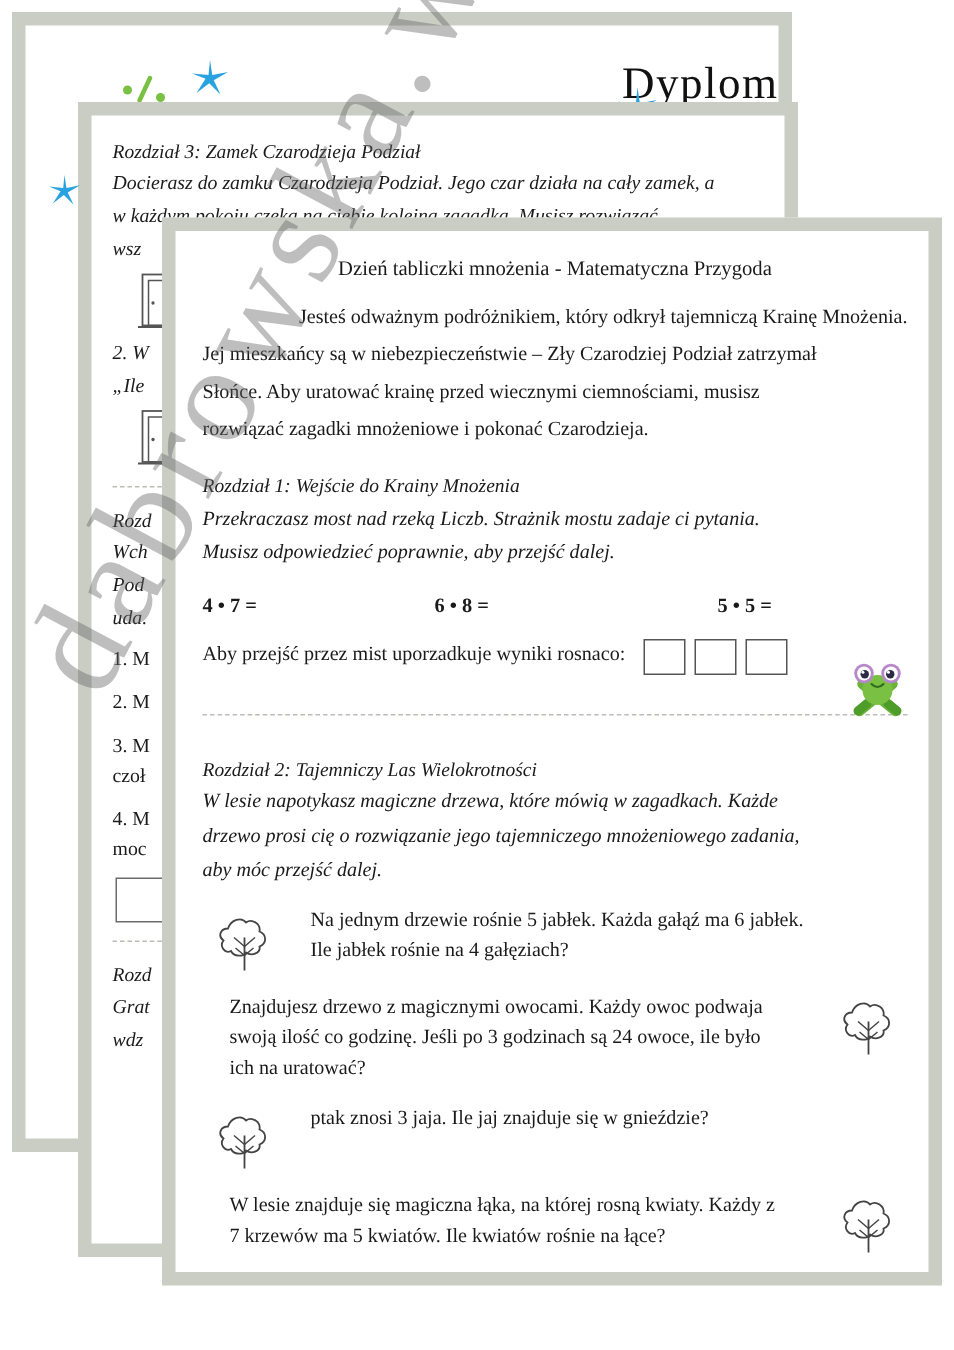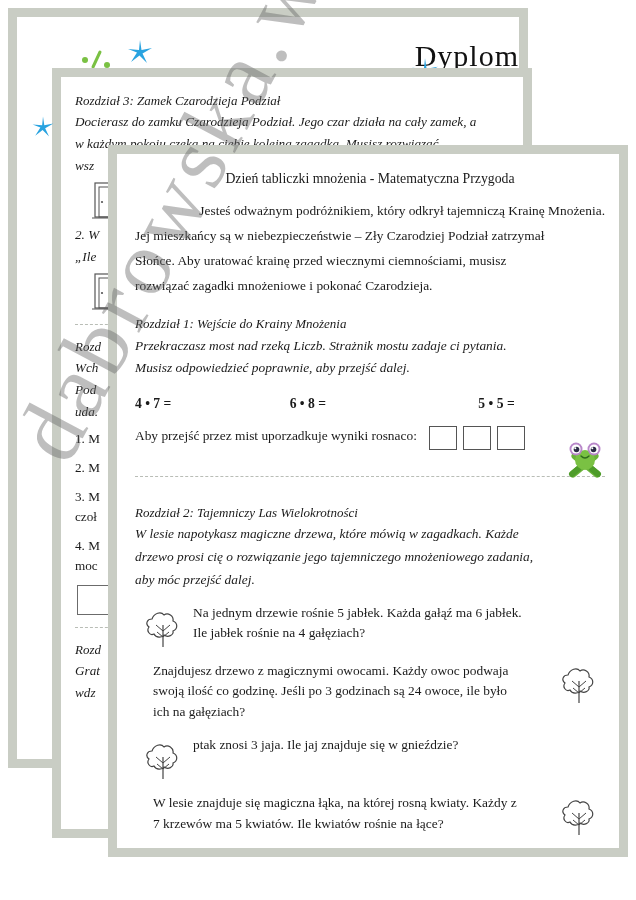--- a/index.html
+++ b/index.html
@@ -106,20 +106,21 @@
   .order-box {
     width: 26px; height: 22px;
     border: 1.3px solid #555;
     margin-right: 6px;
   }
 
   .task {
     display: flex;
     align-items: flex-start;
     margin: 12px 0 0 0;
+    gap: 14px;
   }
   .task .txt { flex: 1; }
   .task.icon-left .tree { margin: 2px 10px 0 8px; }
   .task.icon-right { }
   .task.icon-right .txt { padding-left: 18px; }
   .task.icon-right .tree { margin: 0 6px 0 10px; }
   .indent { padding-left: 18px; text-align: right; }
 
   
   #frog { position: absolute; z-index: 6; }
@@ -292,21 +293,21 @@
           <div class="txt">
             <div>Na jednym drzewie rośnie 5 jabłek. Każda gałąź ma 6 jabłek.</div>
             <div>Ile jabłek rośnie na 4 gałęziach?</div>
           </div>
         </div>
 
         <div class="task icon-right">
           <div class="txt">
             <div>Znajdujesz drzewo z magicznymi owocami. Każdy owoc podwaja</div>
             <div>swoją ilość co godzinę. Jeśli po 3 godzinach są 24 owoce, ile było</div>
-            <div>ich na gałęziach?</div>
+            <div>ich na uratować?</div>
           </div>
           <svg class="tree" width="40" height="44" viewBox="0 0 40 44">
             <path d="M9 14 C4 14 2 19 6 22 C3 26 7 31 11 29 C13 33 19 33 21 30
                      C25 33 31 30 30 26 C35 24 35 18 30 16 C31 11 25 7 21 10
                      C18 6 11 8 9 14 Z" fill="none" stroke="#444" stroke-width="1.2"></path>
             <line x1="20" y1="20" x2="20" y2="42" stroke="#444" stroke-width="1.2"></line>
             <line x1="20" y1="26" x2="13" y2="20" stroke="#444" stroke-width="1"></line>
             <line x1="20" y1="26" x2="27" y2="20" stroke="#444" stroke-width="1"></line>
             <line x1="20" y1="32" x2="14" y2="27" stroke="#444" stroke-width="1"></line>
             <line x1="20" y1="32" x2="26" y2="27" stroke="#444" stroke-width="1"></line>

